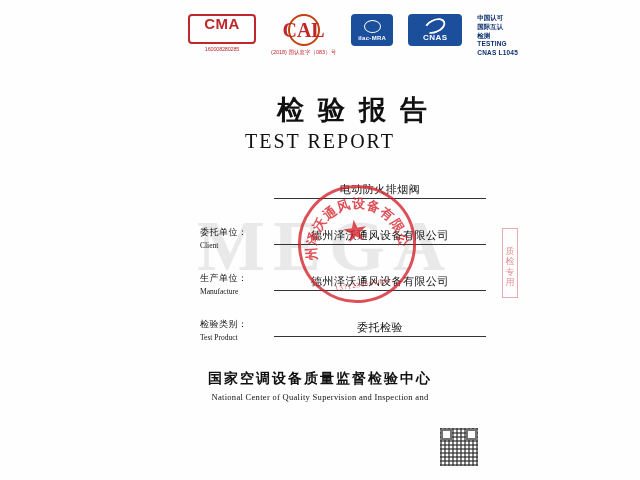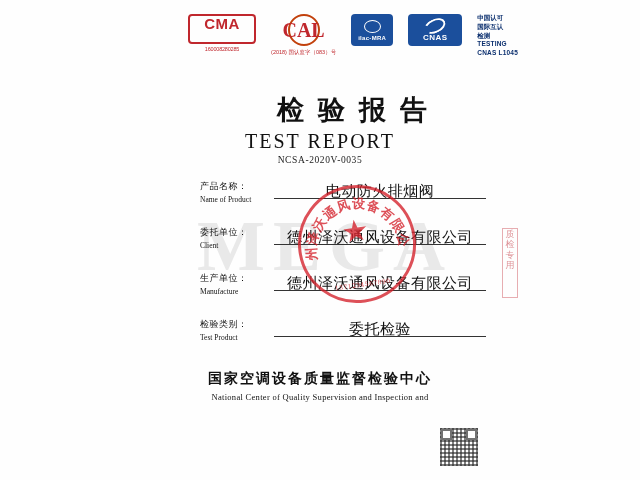--- a/index.html
+++ b/index.html
@@ -236,21 +236,21 @@
     right: -26px;
     top: 20px;
     border-bottom: 1px solid #333;
   }
   .field-value {
     position: absolute;
     left: 74px;
     right: -26px;
     top: 4px;
     text-align: center;
-    font-size: 15px;
+    font-size: 11px;
     font-family: "DejaVu Serif", serif;
     color: #111;
     letter-spacing: 0.5px;
   }
 
   
   .org-cn {
     position: absolute;
     top: 370px;
     left: 0;
@@ -349,21 +349,21 @@
     right: 122px;
     top: 228px;
     width: 16px;
     height: 70px;
     border: 1px solid #e3a0a4;
     color: #d98288;
     font-size: 9px;
     line-height: 1.15;
     text-align: center;
     font-family: "DejaVu Serif", serif;
-    padding-top: 0;
+    padding-top: 17px;
     box-sizing: border-box;
     opacity: 0.85;
   }
 
   
   .qr {
     position: absolute;
     left: 440px;
     top: 428px;
     width: 38px;
@@ -426,29 +426,24 @@
       <div>检测</div>
       <div class="en">TESTING</div>
       <div class="en">CNAS L1045</div>
     </div>
   </div>
 
   <div class="watermark">MEGA</div>
 
   <div class="title-cn">检验报告</div>
   <div class="title-en">TEST REPORT</div>
-  <div class="report-no">NCSA-2020V-0035</div>
 
   <div class="fields">
 
     <div class="field-row">
-      <div class="field-label">
-        <div class="label-cn">产品名称：</div>
-        <div class="label-en">Name of Product</div>
-      </div>
       <div class="field-value">电动防火排烟阀</div>
       <div class="field-line"></div>
     </div>
 
     <div class="field-row">
       <div class="field-label">
         <div class="label-cn">委托单位：</div>
         <div class="label-en">Client</div>
       </div>
       <div class="field-value">德州泽沃通风设备有限公司</div>

